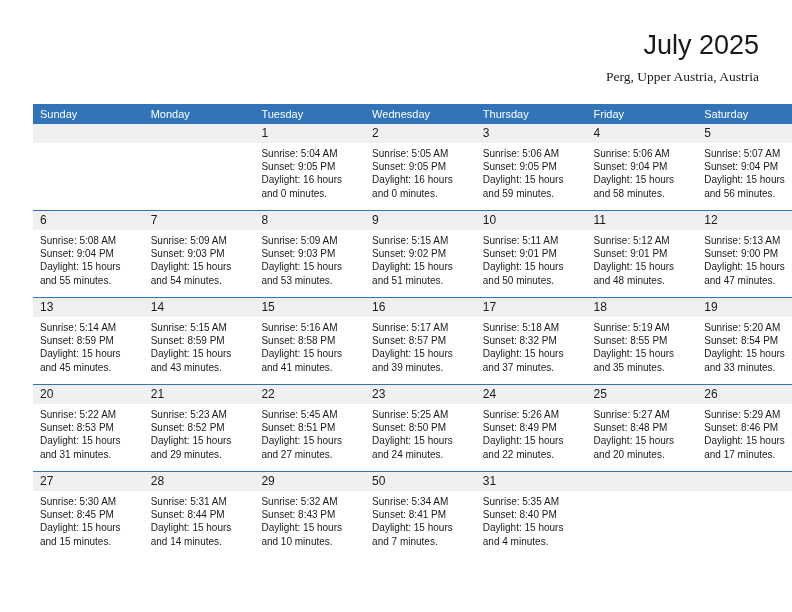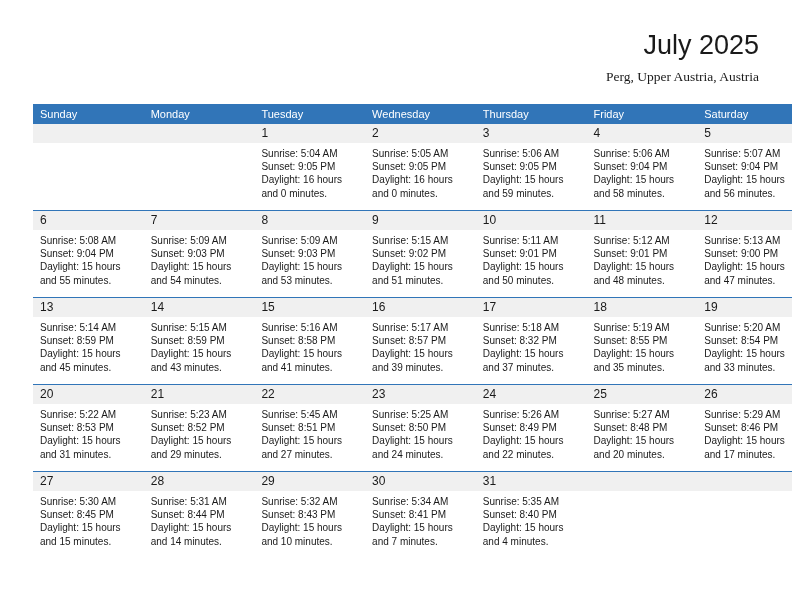--- a/index.html
+++ b/index.html
@@ -452,21 +452,21 @@
             <td>
               <div class="daynum">29</div>
               <div class="cell-body">
                 <div>Sunrise: 5:32 AM</div>
                 <div>Sunset: 8:43 PM</div>
                 <div>Daylight: 15 hours</div>
                 <div>and 10 minutes.</div>
               </div>
             </td>
             <td>
-              <div class="daynum">30</div>
+              <div class="daynum">50</div>
               <div class="cell-body">
                 <div>Sunrise: 5:34 AM</div>
                 <div>Sunset: 8:41 PM</div>
                 <div>Daylight: 15 hours</div>
                 <div>and 7 minutes.</div>
               </div>
             </td>
             <td>
               <div class="daynum">31</div>
               <div class="cell-body">

